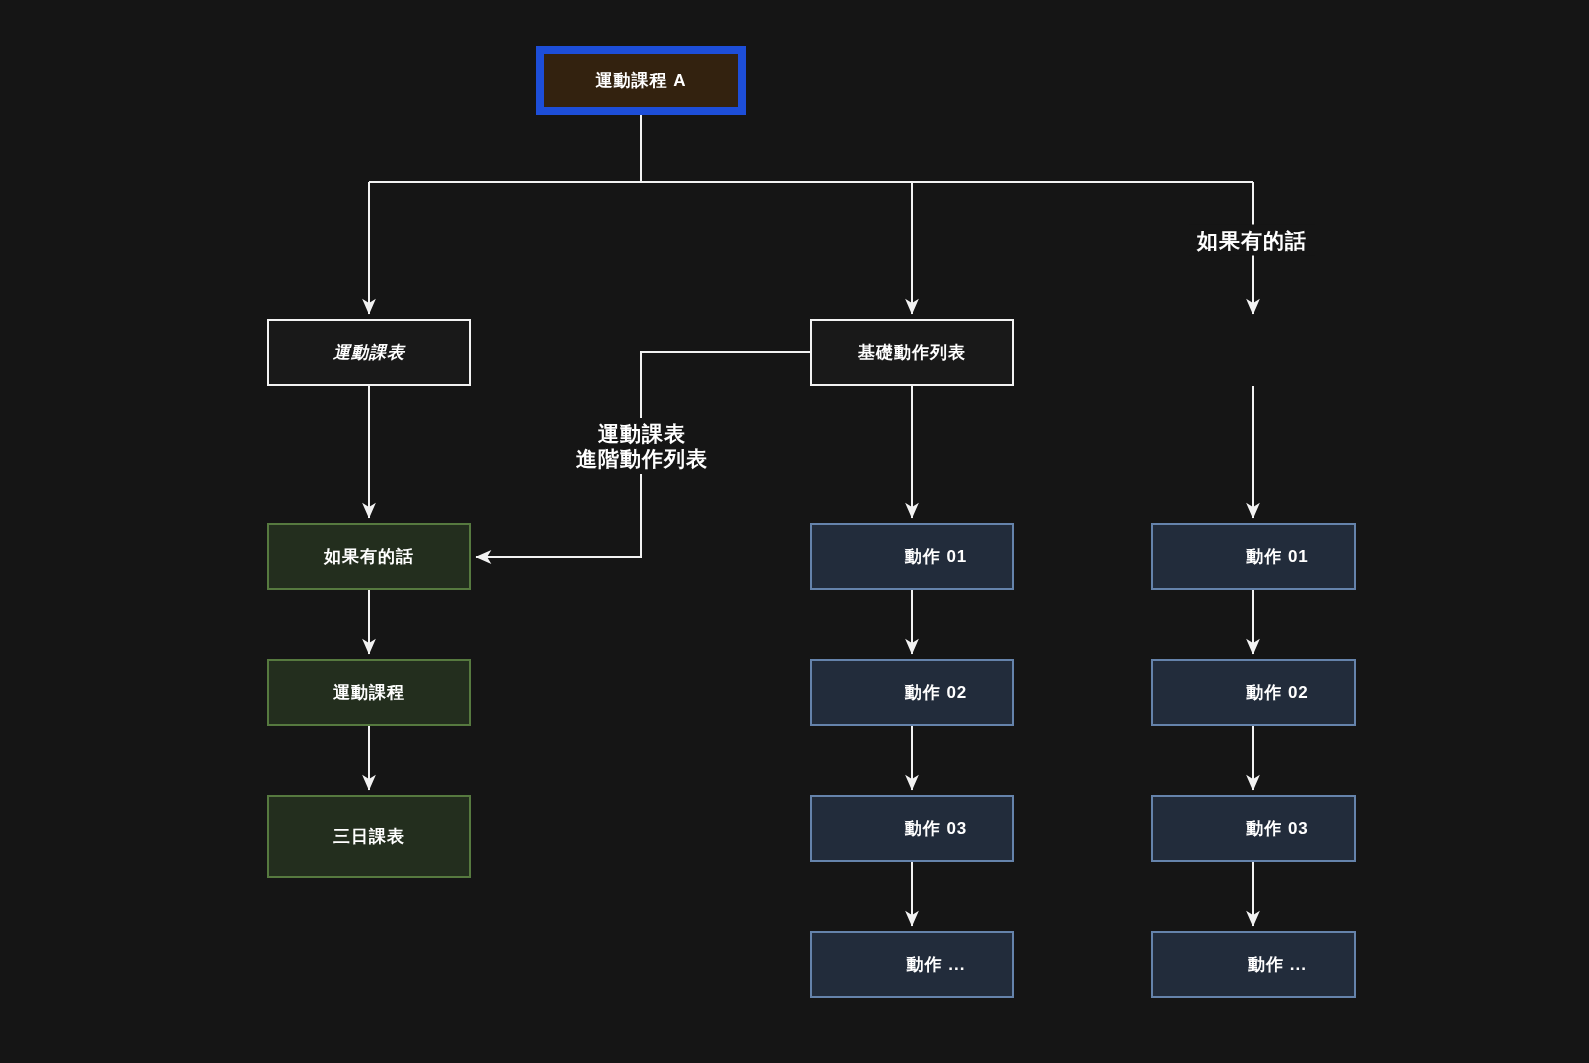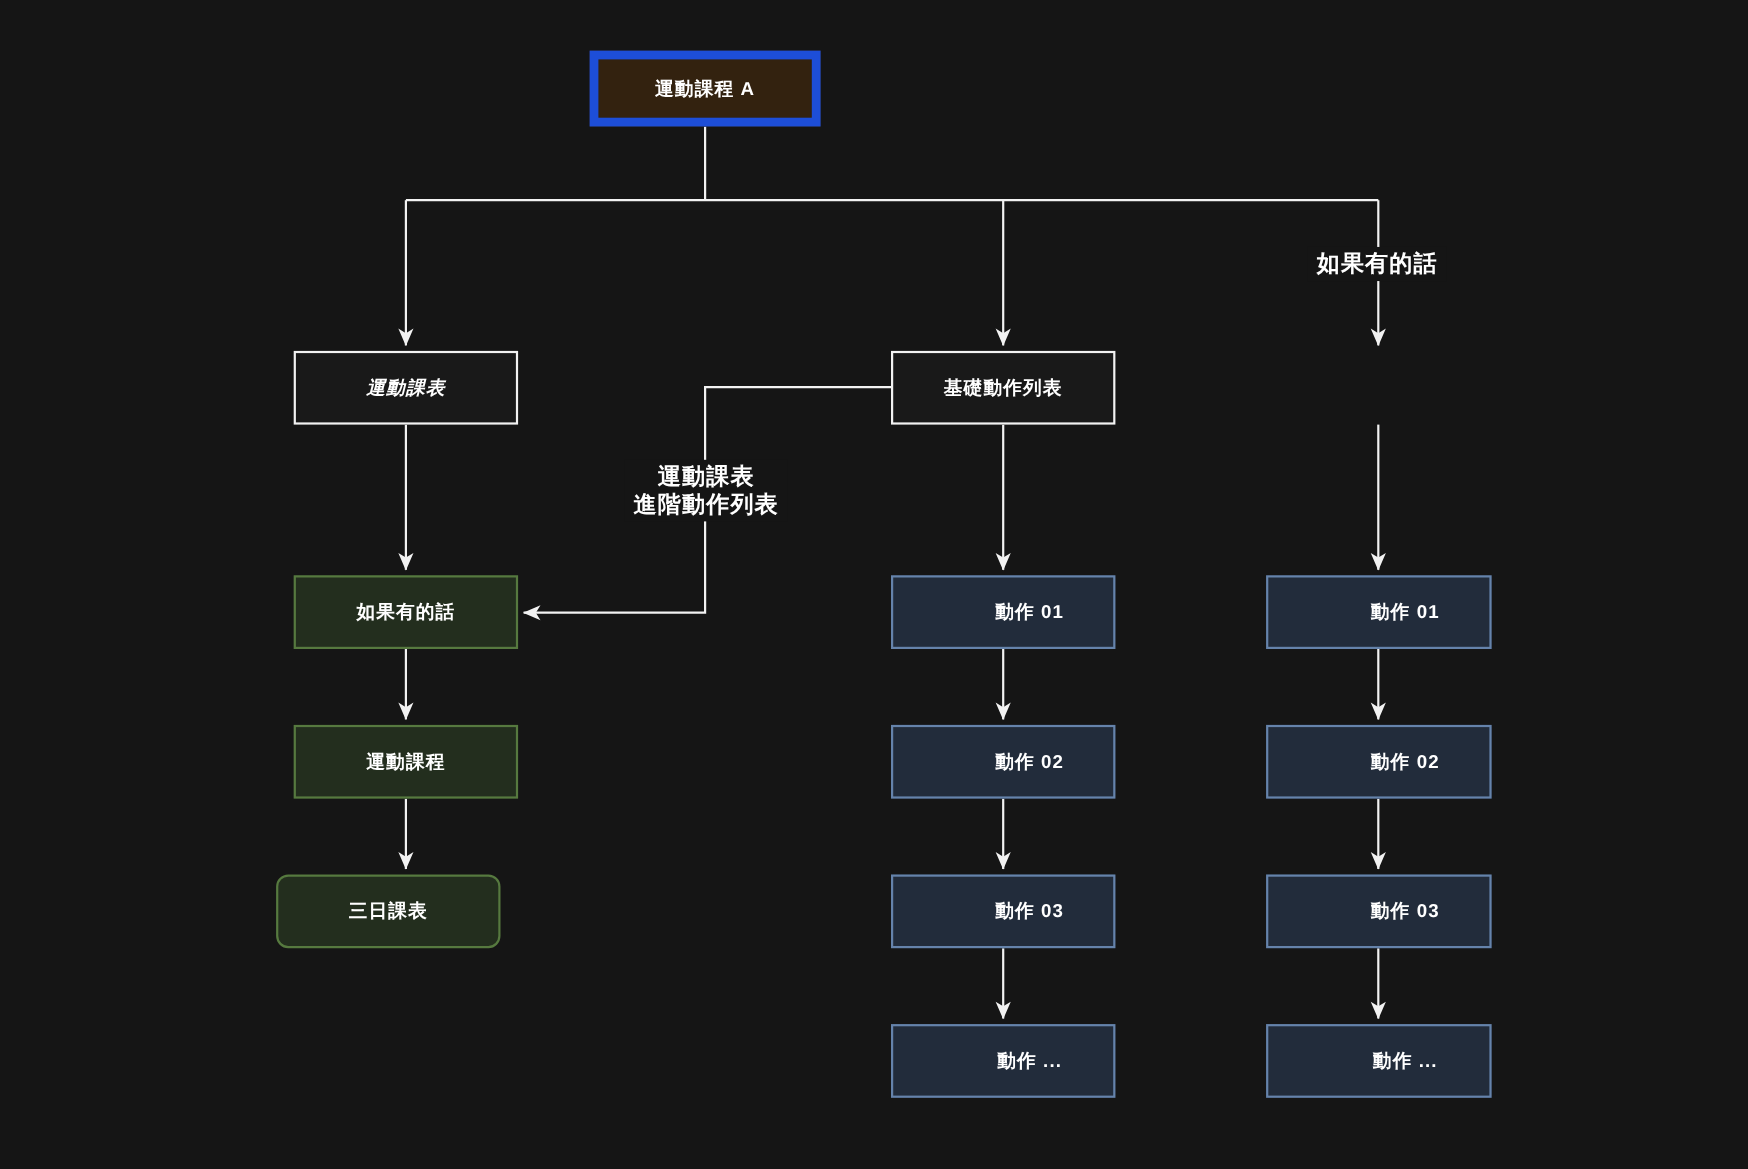--- a/index.html
+++ b/index.html
@@ -121,21 +121,21 @@
   <div class="node header" style="left:810px; top:319px; width:204px; height:67px;font-family:Liberation Mono, monospace;">
     <span class="node-label">基礎動作列表</span>
   </div>
 
   <div class="node green" style="left:267px; top:523px; width:204px; height:67px;">
     <span class="node-label">如果有的話</span>
   </div>
   <div class="node green" style="left:267px; top:659px; width:204px; height:67px;">
     <span class="node-label">運動課程</span>
   </div>
-  <div class="node green" style="left:251px; top:795px; width:204px; height:67px;border-radius:11px;">
+  <div class="node green" style="left:267px; top:795px; width:204px; height:83px;">
     <span class="node-label">三日課表</span>
   </div>
 
   <div class="node blue" style="left:810px; top:523px; width:204px; height:67px;">
     <span class="node-label">動作 01</span>
   </div>
   <div class="node blue" style="left:810px; top:659px; width:204px; height:67px;">
     <span class="node-label">動作 02</span>
   </div>
   <div class="node blue" style="left:810px; top:795px; width:204px; height:67px;">

